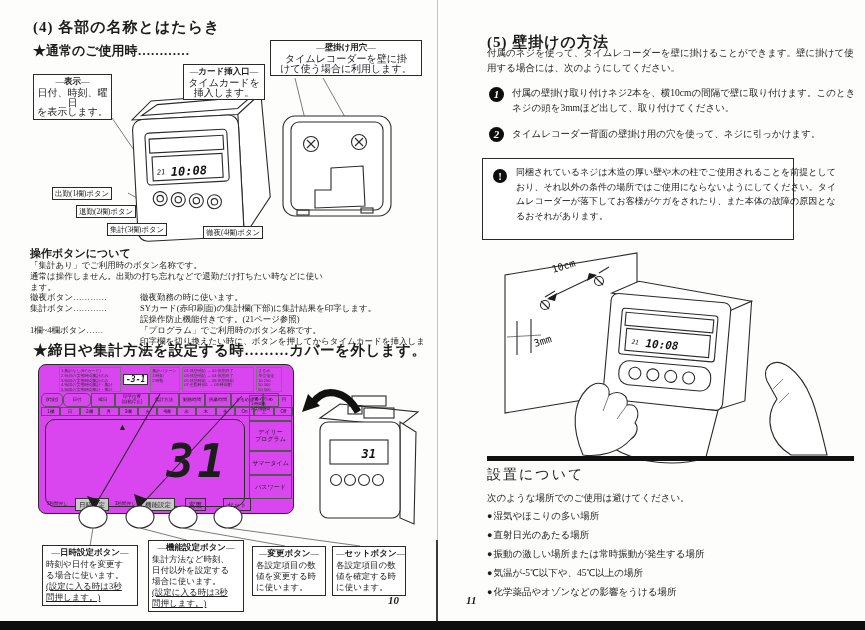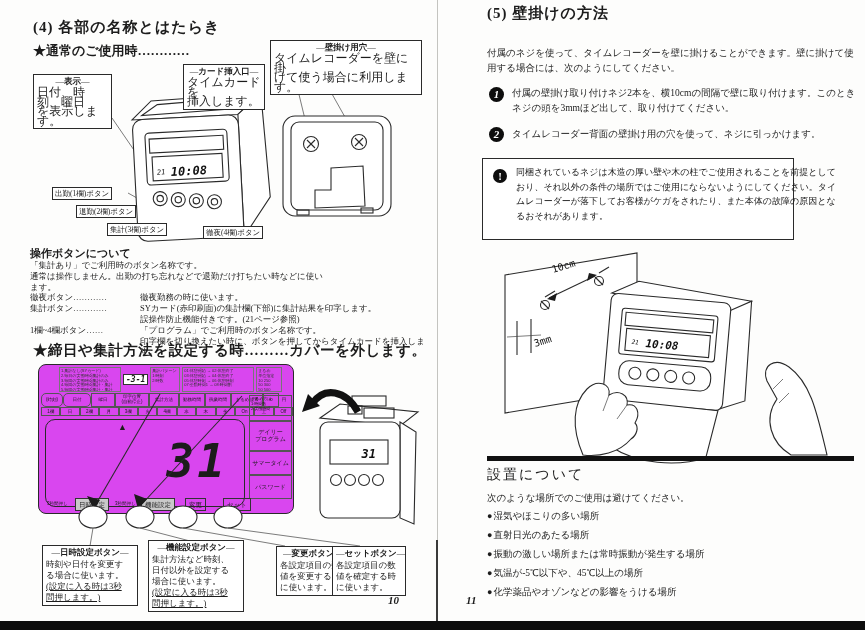--- a/index.html
+++ b/index.html
@@ -11,21 +11,21 @@
   .bottom-bar { position:absolute; left:0; top:621px; width:865px; height:9px; background:#0d0d0d; }
 
   h1.sec { font-size:15px; font-weight:bold; letter-spacing:1px; }
   .star-head { font-size:13px; font-weight:bold; }
   .settings-head { font-size:14.5px; font-weight:bold; letter-spacing:0.5px; }
 
   .callout { position:absolute; border:1px solid #2a2a2a; background:#fff; padding:1px 3px 2px;
              font-family:"Liberation Serif", serif; z-index:5; }
   .callout .co-title { font-weight:bold; font-size:8.5px; text-align:center; white-space:nowrap; }
   .callout .co-title::before, .callout .co-title::after { content:"—"; font-weight:normal; }
-  .callout .co-body { font-size:12px; line-height:9.5px; white-space:pre-line; }
+  .callout .co-body { font-size:10px; line-height:9.5px; white-space:pre-line;text-align:center; }
 
   .part-label { position:absolute; border:1px solid #2a2a2a; background:#fff; font-size:7.5px;
                 padding:0 2px; line-height:11px; white-space:nowrap; z-index:5; }
 
   .op-head { font-size:11px; font-weight:bold; }
   .op-list { position:absolute; width:396px; font-size:8.5px; line-height:10.8px; }
   .op-row { display:flex; }
   .op-term { width:110px; flex:none; }
   .op-desc { flex:1; white-space:pre-line; }
 
@@ -319,36 +319,36 @@
 間押します。)</div>
   </div>
   <div class="footer-box" style="left:148px; top:540px; width:96px;">
     <div class="fb-title">機能設定ボタン</div>
     <div class="fb-body">集計方法など時刻、
 日付以外を設定する
 場合に使います。</div>
     <div class="fb-note">(設定に入る時は3秒
 間押します。)</div>
   </div>
-  <div class="footer-box" style="left:252px; top:546px; width:74px;margin-left:24px;">
+  <div class="footer-box" style="left:252px; top:546px; width:74px;">
     <div class="fb-title">変更ボタン</div>
     <div class="fb-body">各設定項目の数
 値を変更する時
 に使います。</div>
   </div>
   <div class="footer-box" style="left:332px; top:546px; width:74px;">
     <div class="fb-title">セットボタン</div>
     <div class="fb-body">各設定項目の数
 値を確定する時
 に使います。</div>
   </div>
 
   <div class="pagenum" style="left:388px; top:594px;">10</div>
 
-  <h1 class="sec abs" style="left:487px; top:4px;text-align:right;">(5) 壁掛けの方法</h1>
+  <h1 class="sec abs" style="left:487px; top:33px;text-align:right;">(5) 壁掛けの方法</h1>
   <p class="intro-text abs" style="left:487px; top:46px; width:368px;">付属のネジを使って、タイムレコーダーを壁に掛けることができます。壁に掛けて使用する場合には、次のようにしてください。</p>
 
   <div class="step-num" style="left:489px; top:87px;">1</div>
   <p class="step-text" style="left:512px; top:86px; width:345px;">付属の壁掛け取り付けネジ2本を、横10cmの間隔で壁に取り付けます。このときネジの頭を3mmほど出して、取り付けてください。</p>
   <div class="step-num" style="left:489px; top:127px;">2</div>
   <p class="step-text" style="left:512px; top:127px; width:345px;">タイムレコーダー背面の壁掛け用の穴を使って、ネジに引っかけます。</p>
 
   <div class="warning-box" style="left:482px; top:158px; width:312px; height:82px;">
     <div class="warn-icon"></div>
     <div class="warn-text">同梱されているネジは木造の厚い壁や木の柱でご使用されることを前提としており、それ以外の条件の場所ではご使用にならないようにしてください。タイムレコーダーが落下してお客様がケガをされたり、また本体の故障の原因となるおそれがあります。</div>

